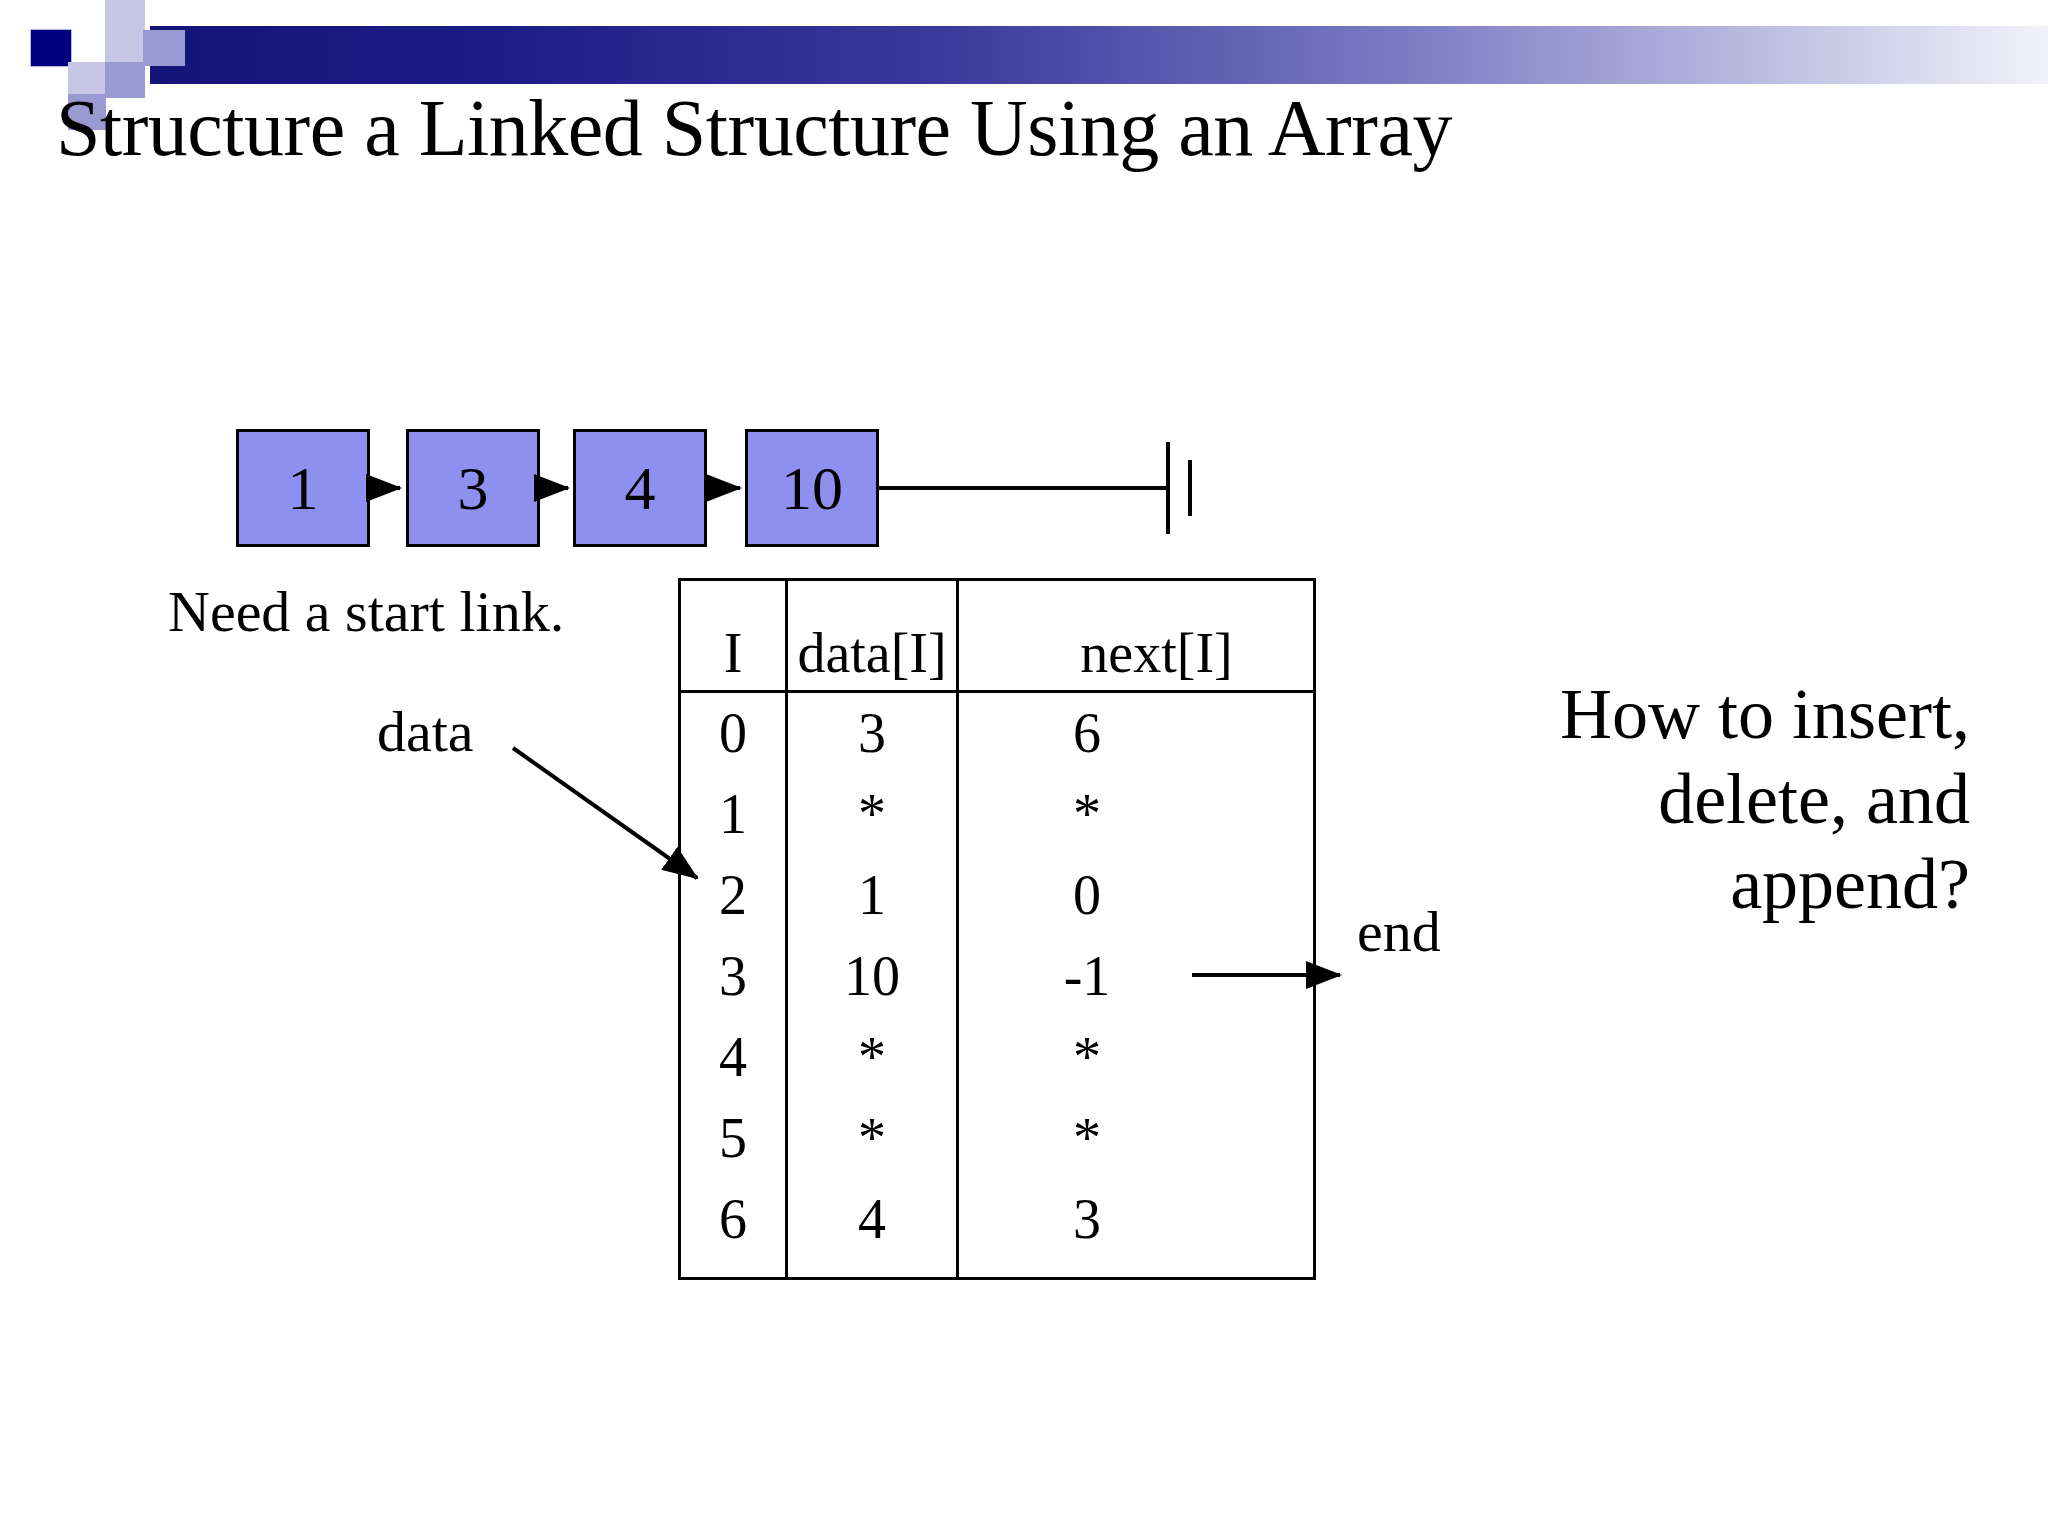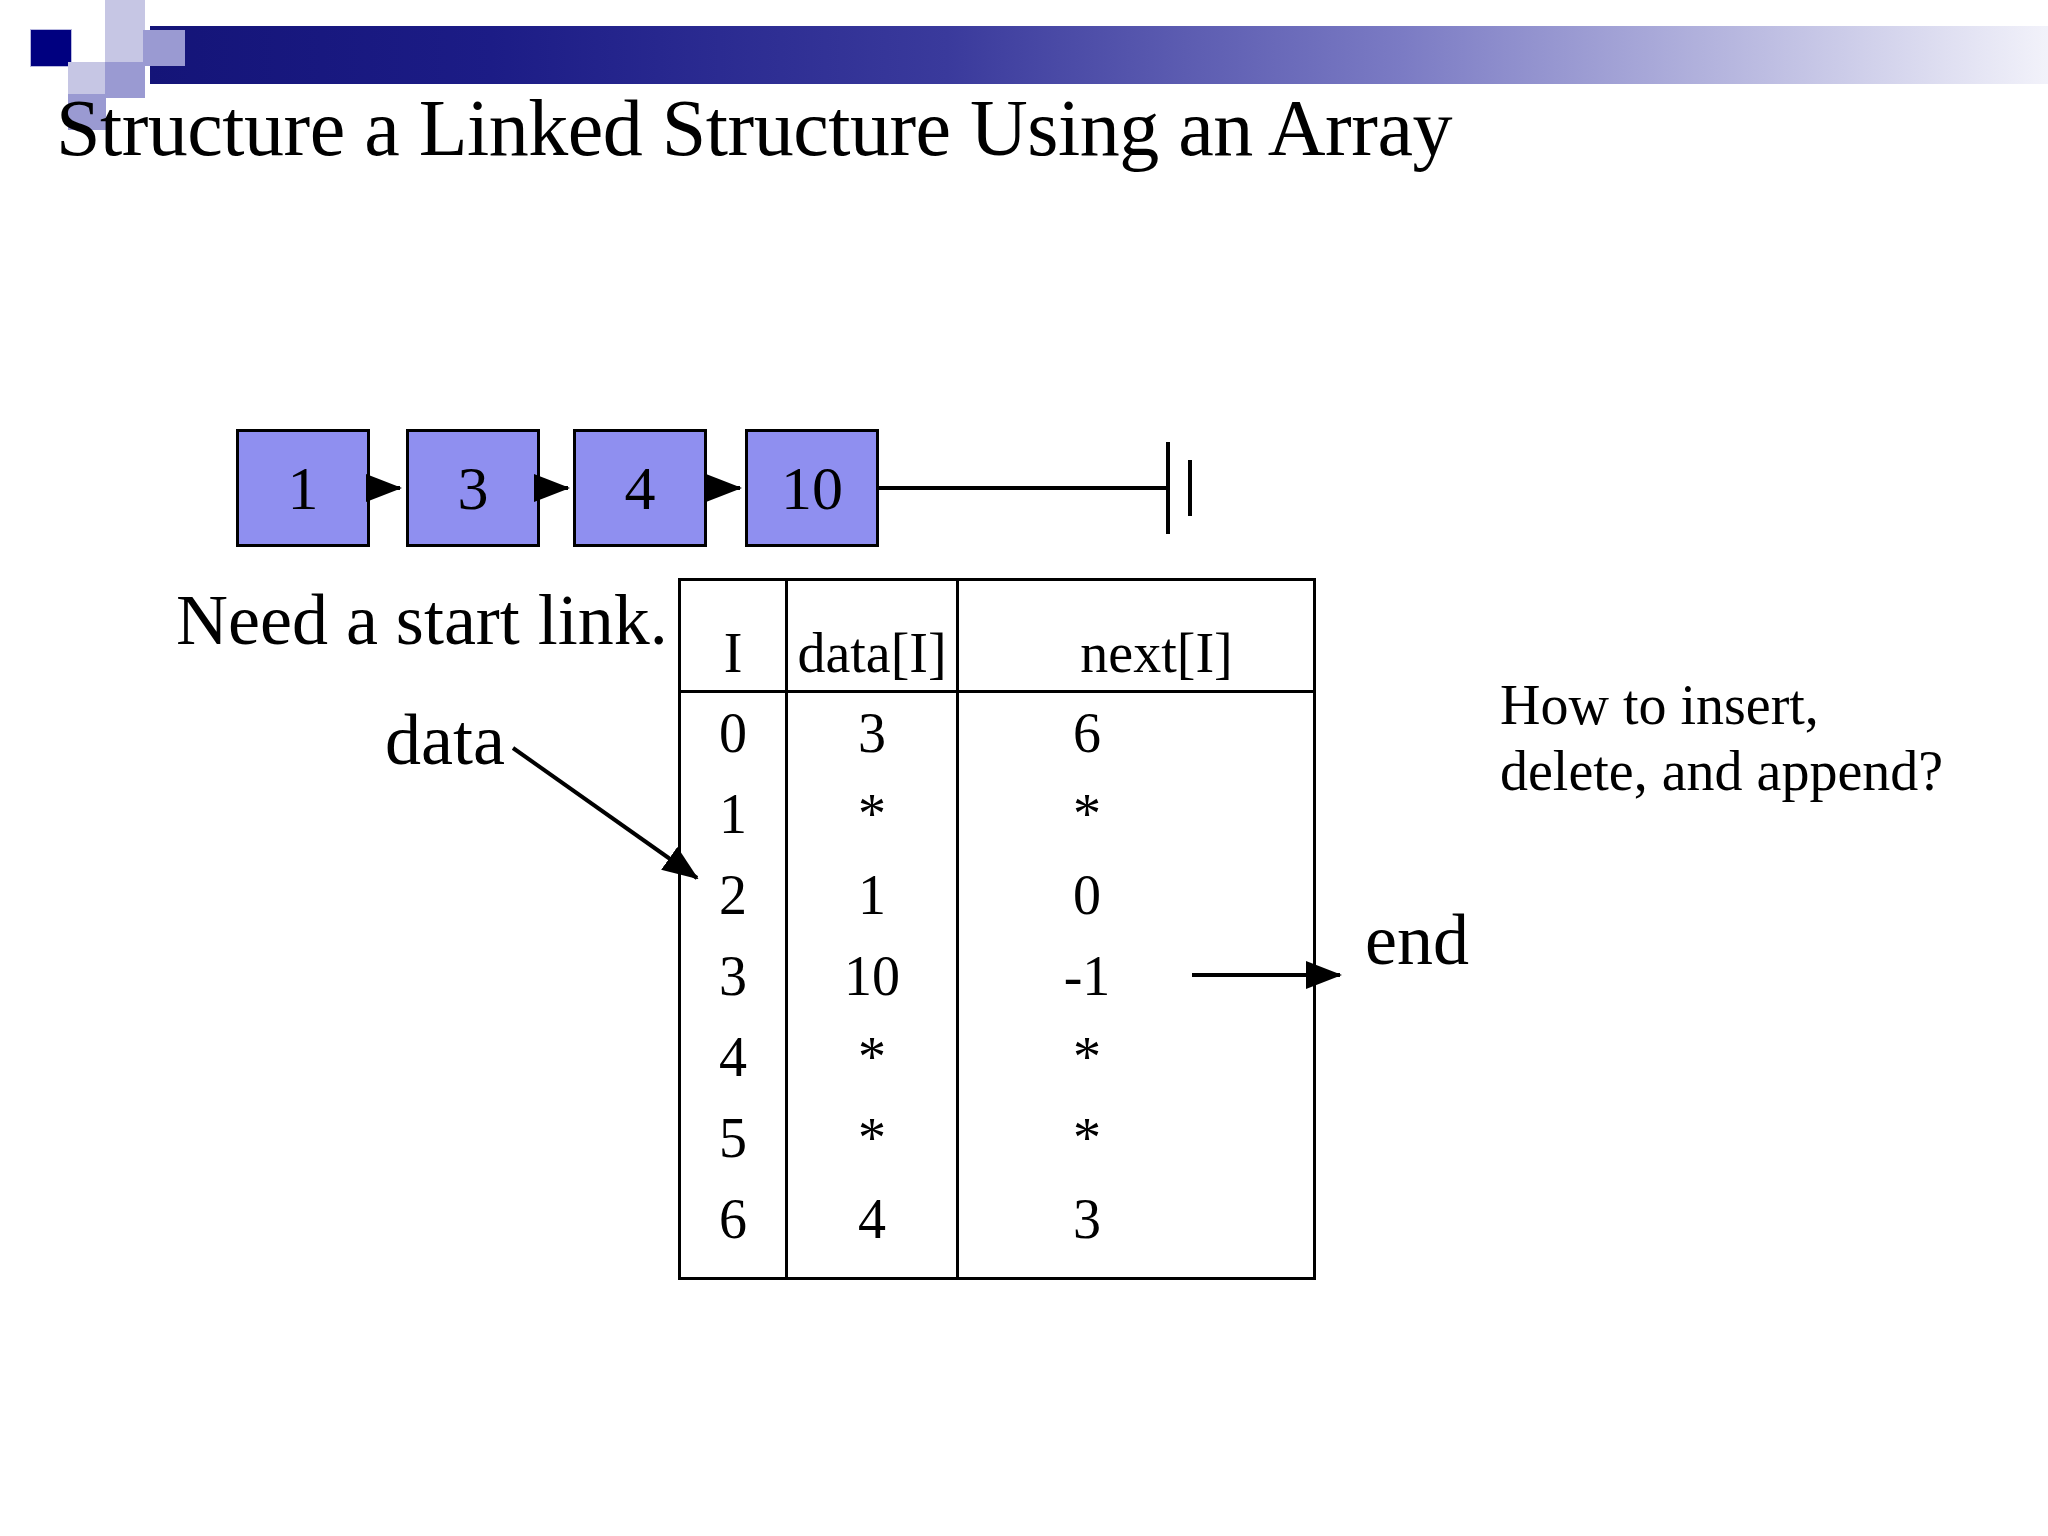--- a/index.html
+++ b/index.html
@@ -68,35 +68,35 @@
     align-items: center;
     justify-content: center;
     font-size: 62px;
     line-height: 1;
     color: #000000;
   }
 
   
   .slide-text {
     position: absolute;
-    font-size: 72px;
+    font-size: 58px;
     line-height: 1.12;
     white-space: nowrap;
-    margin-left: 8px;
   }
   #need-start-link { left: 168px; top: 580px; }
   #start-label     { left: 377px; top: 700px; }
   #end-label       { left: 1357px; top: 900px; }
   #question-text {
     position: absolute;
     left: 1500px;
     top: 672px;
     width: 470px;
-    font-size: 56px;
+    font-size: 72px;
     line-height: 1.18;
+    text-align: right;
   }
 
   
   #array-table {
     position: absolute;
     left: 678px;
     top: 578px;
     width: 638px;
     height: 702px;
     border: 3px solid #000000;

